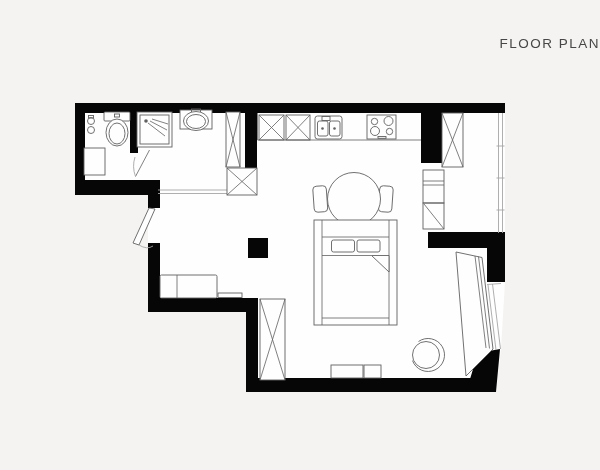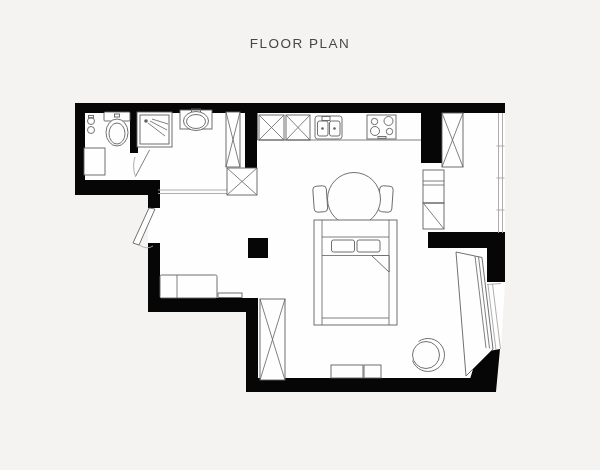--- a/index.html
+++ b/index.html
@@ -4,21 +4,21 @@
 <style>
   html,body{margin:0;padding:0;}
   body{
     width:600px;height:470px;overflow:hidden;
     background:var(--bg,#f4f3f1);
     font-family:"Liberation Sans", sans-serif;
   }
   .page{position:relative;width:600px;height:470px;}
   .title{
     position:absolute;top:36px;left:0;width:600px;
-    text-align:center;
+    text-align:right;
     font-size:13.5px;letter-spacing:1.5px;
     color:var(--title,#474747);
   }
   svg{position:absolute;left:0;top:0;}
   .floor{fill:var(--floor,#fefefe);stroke:none;}
   .wall{fill:var(--wall,#060606);stroke:none;}
   .furn{fill:var(--floor,#fefefe);stroke:var(--line,#616161);stroke-width:0.9;}
   .furn-n{fill:none;stroke:var(--line,#616161);stroke-width:0.9;}
   .thin{fill:none;stroke:var(--line,#616161);stroke-width:0.8;}
   .lite{fill:none;stroke:var(--linelite,#a6a6a6);stroke-width:0.9;}

